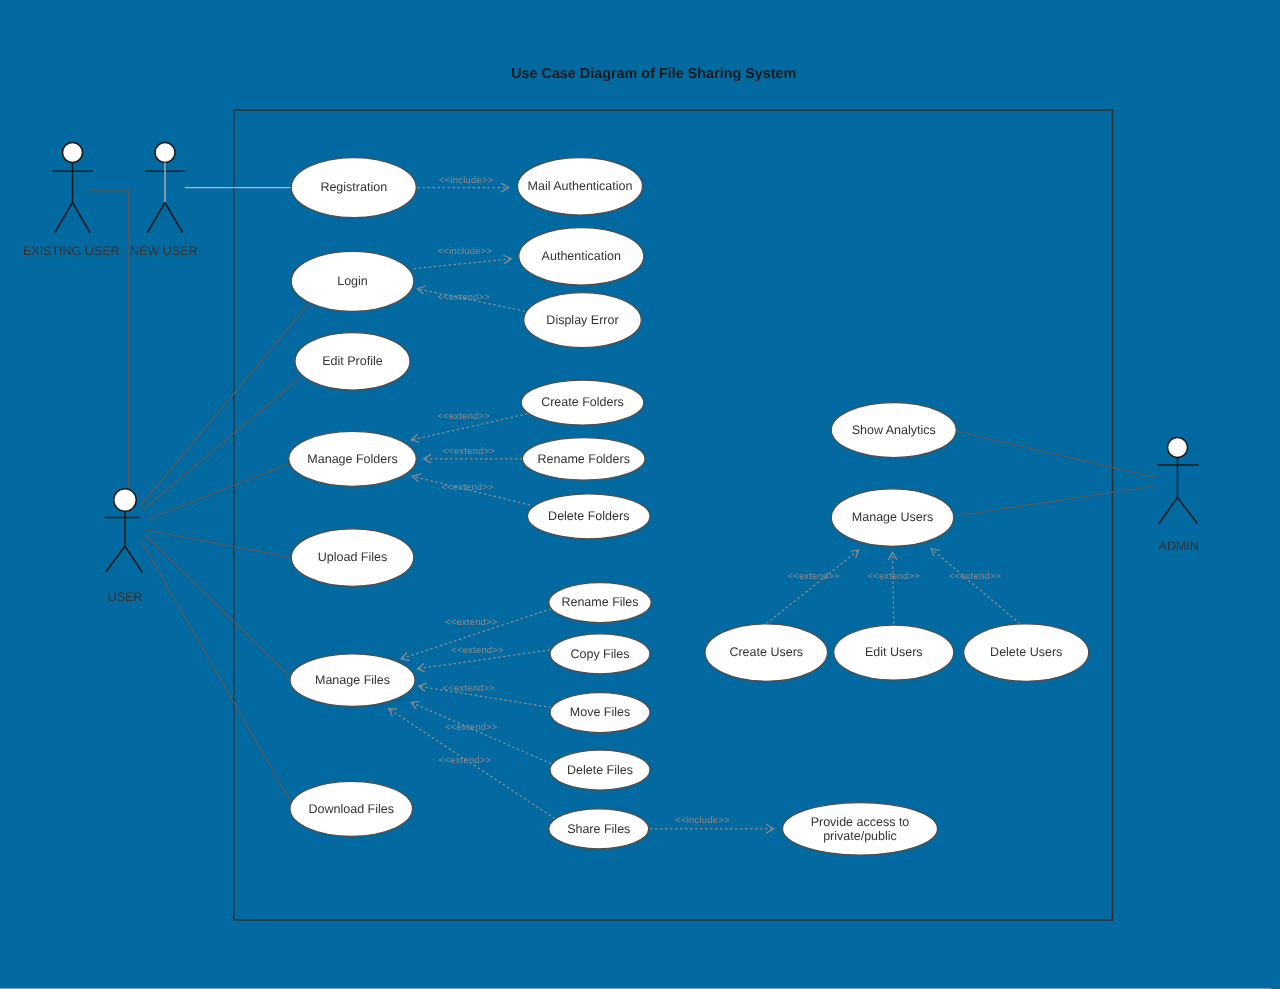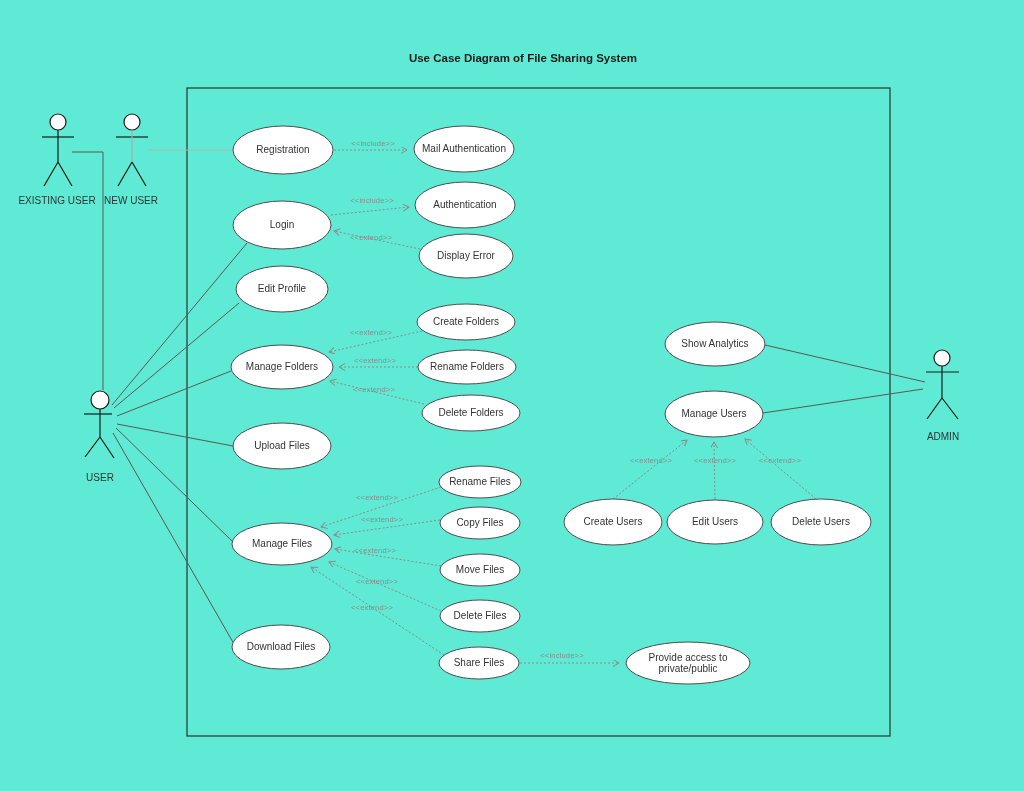--- a/index.html
+++ b/index.html
@@ -1,16 +1,16 @@
 <!DOCTYPE html>
 <html><head>
 <meta charset="utf-8">
 <style>
   html, body { margin: 0; padding: 0; background: #ffffff; }
-  .canvas-wrap { position: relative; width: 1024px; height: 791px; background: #5eead4; overflow: hidden; text-align: center; }
+  .canvas-wrap { position: relative; width: 1024px; height: 791px; background: #0369a1; overflow: hidden; text-align: center; }
   svg { display: block; font-family: "Liberation Sans", sans-serif; }
   .title-text { font-size: 11.5px; font-weight: bold; fill: #1a1a1a; text-anchor: middle; }
   .boundary { fill: none; stroke: #2f2f2f; stroke-width: 1.2; }
   .uc-ellipse { fill: #ffffff; stroke: #4d4d4d; stroke-width: 1; }
   .uc-label { font-size: 10px; fill: #333333; text-anchor: middle; }
   .stereo-label { font-size: 7.5px; fill: #8c8c8c; text-anchor: middle; letter-spacing: 0.2px; }
   .assoc { stroke: #595959; stroke-width: 1; fill: none; }
   .assoc-light { stroke: #b3b3b3; stroke-width: 1; fill: none; }
   .dashed-edge { stroke: #8c8c8c; stroke-width: 1; fill: none; stroke-dasharray: 2 2; }
   .figure { stroke: #1a1a1a; stroke-width: 1.2; fill: none; }

